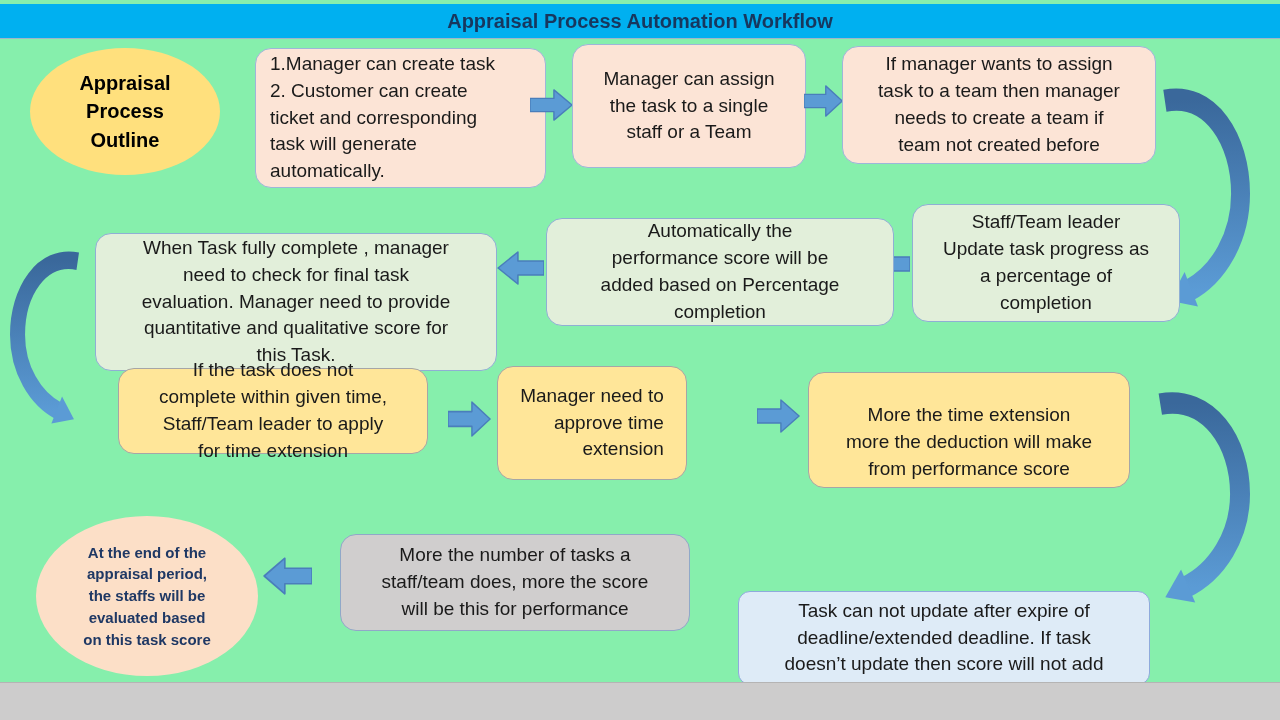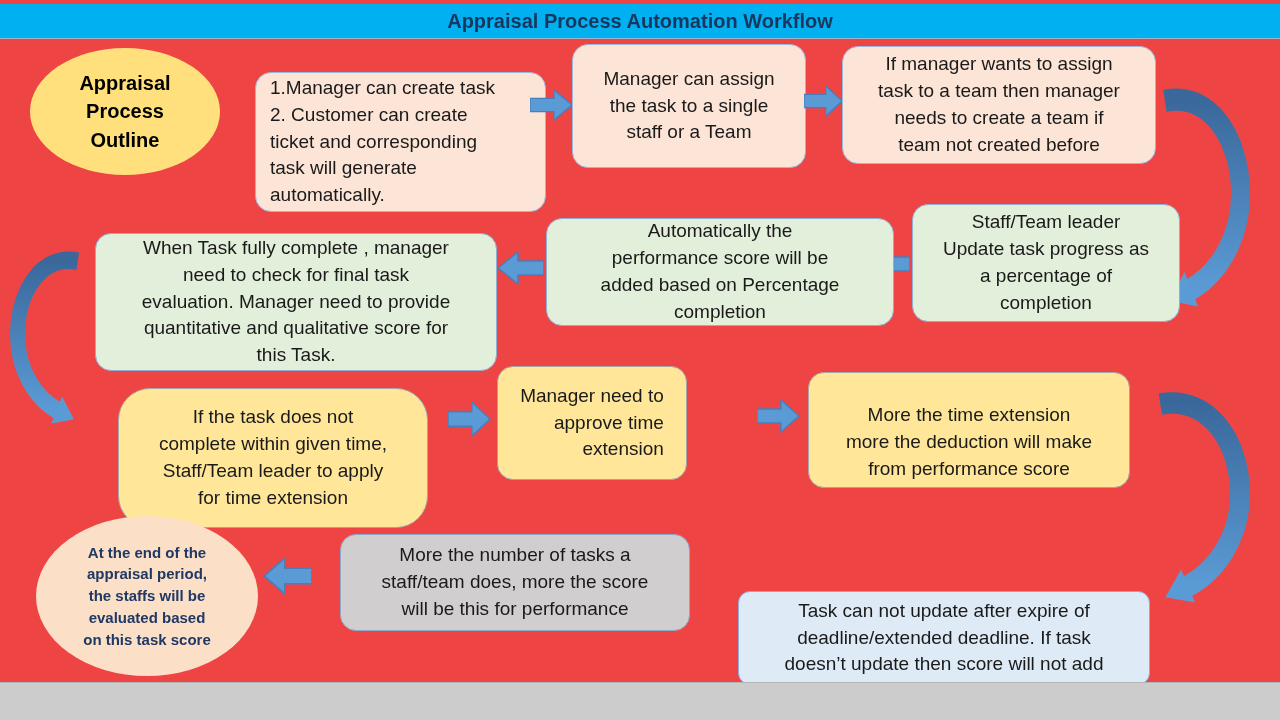--- a/index.html
+++ b/index.html
@@ -1,17 +1,17 @@
 <!DOCTYPE html>
 <html><head>
 <meta charset="utf-8">
 <style>
   html,body{margin:0;padding:0;background:#fff;}
   #slide{
-    position:relative;width:1280px;height:720px;overflow:hidden;background:#ef4444;
+    position:relative;width:1280px;height:720px;overflow:hidden;background:#86efac;
     font-family:"Liberation Sans", sans-serif;color:#1a1a1a;
   }
   .hdr{
     position:absolute;left:0;top:4px;width:1280px;height:34px;background:#00B0F0;
     border-bottom:1px solid #9EB6C9;display:flex;align-items:center;justify-content:center;
   }
   .hdr .t{font-size:20px;font-weight:bold;color:#17375E;}
   .node{
     position:absolute;display:flex;align-items:center;justify-content:center;
     text-align:center;font-size:19px;line-height:1.42;box-sizing:border-box;padding:4px 10px;
@@ -19,21 +19,21 @@
   .node span{white-space:pre-line;display:block;}
   .rbox{border-radius:16px;border:1.5px solid #9DB6D9;}
   .peach{background:#FCE4D6;}
   .green{background:#E2EFDA;border-color:#8FAFD4;}
   .yellow{background:#FFE699;border-color:#A6A6A6;}
   .grayb{background:#D0CECE;border-color:#90A8C8;}
   .blueb{background:#DEEBF7;border-color:#8FAADC;border-radius:12px;}
   .ellipse{border-radius:50%;}
   .ell-yellow{background:#FFE07D;font-weight:bold;font-size:20px;color:#000;}
   .ell-peach{background:#FCDFC7;font-weight:bold;font-size:15px;line-height:1.45;color:#1F3864;}
-  .leftalign{text-align:left;justify-content:flex-start;margin-top:24px;}
+  .leftalign{text-align:left;justify-content:flex-start;}
   .arrow{position:absolute;}
   .flip svg{transform:scaleX(-1);}
   .footer{position:absolute;left:0;top:682px;width:1280px;height:38px;background:#CDCCCC;border-top:1px solid #b5b4b4;}
   svg{display:block;width:100%;height:100%;}
 </style>
 </head>
 <body>
 
 <div id="slide">
 
@@ -133,21 +133,21 @@
           <linearGradient id="g2" x1="0" y1="0" x2="0" y2="1">
         <stop offset="0" stop-color="#3A689B"></stop>
             <stop offset="1" stop-color="#5B9BD5"></stop>
       </linearGradient>
         </defs>
       <path d="M 10 18 C 68 8, 106 60, 106 118 C 106 165, 78 205, 40 222" fill="none" stroke="url(#g2)" stroke-width="24"></path>
       <polygon points="16,233 35,202 52,239" fill="#5B9BD5"></polygon>
     </svg>
   </div>
 
-  <div class="node rbox yellow" style="left:118px;top:388px;width:310px;height:140px;border-radius:32px;">
+  <div class="node rbox yellow" style="left:118px;top:368px;width:310px;height:86px;">
     <span>If the task does not
 complete within given time,
 Staff/Team leader to apply
 for time extension</span>
   </div>
 
   <div class="arrow" style="left:448px;top:400px;width:44px;height:38px;">
     <svg viewBox="0 0 46 36" preserveAspectRatio="none">
         <polygon points="0,11 25,11 25,2 44,18 25,34 25,25 0,25" fill="#5B9BD5" stroke="#4A7EBB" stroke-width="1.5" stroke-linejoin="round"></polygon>
       </svg>

